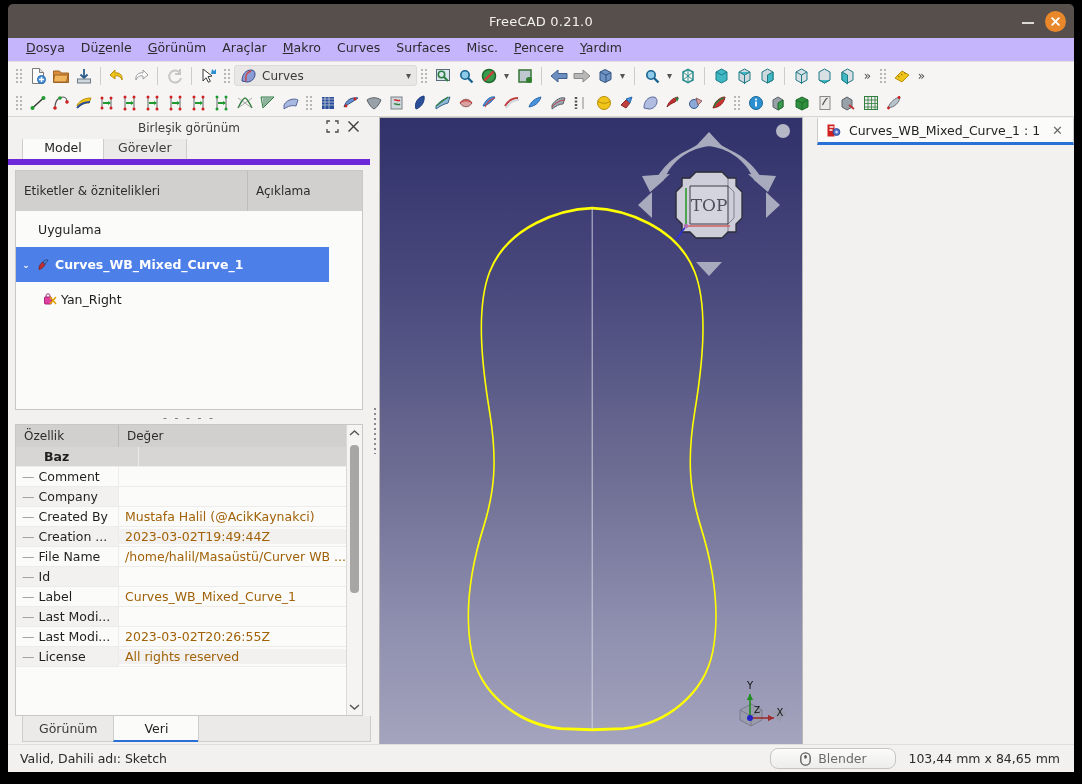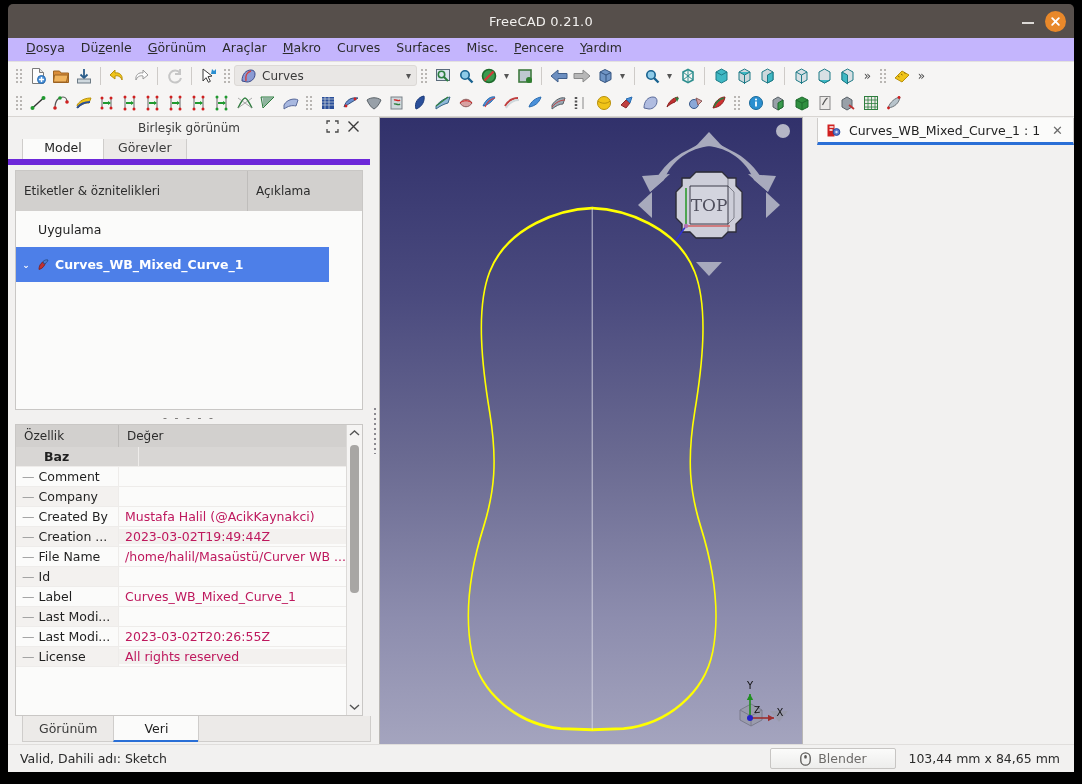--- a/index.html
+++ b/index.html
@@ -158,21 +158,21 @@
   .prop-rows { flex:1; overflow: hidden; }
   .prow { display:flex; height: 20px; font-size: 12.5px; align-items: center; border-bottom: 1px solid #eeecea; }
   .prow.group { background:#d8d6d4; font-weight:bold; color:#1f1f1f; }
   .prow.group .c1 { padding-left: 8px; width: 103px; margin-left: 20px; }
   .prow .c1 {
     width: 103px; padding-left: 6px; color:#1f1f1f;
     border-right: 1px solid #eeecea; height:100%; display:flex; align-items:center;
     white-space: nowrap; overflow:hidden;
   }
   .prow .c1 .dash { color:#9a9a9a; margin-right: 4px; }
-  .prow .c2 { flex:1; padding-left: 6px; color:#be185d; white-space: nowrap; overflow: hidden; }
+  .prow .c2 { flex:1; padding-left: 6px; color:#a16207; white-space: nowrap; overflow: hidden; }
   .prow.shade .c1, .prow.shade .c2 { background: #f3f1ef; }
 
   .pscroll {
     width: 16px; background: #f5f4f3; border-left: 1px solid #dcdad8;
     display: flex; flex-direction: column; align-items: center;
   }
   .pscroll .ar { height: 16px; font-size: 9px; color:#666; display:flex; align-items:center;}
   .pscroll .track { flex:1; width: 100%; position: relative; }
   .pscroll .thumb {
     position:absolute; left:3px; top:4px; width:9px; height:148px;
@@ -232,21 +232,21 @@
 
   
   .statusbar {
     height: 28px; background:#f2f1f0; display:flex; align-items:center;
     font-size: 12.5px; color:#2b2b2b; padding: 0 12px;
     border-top: 1px solid #e0dedc;
   }
   .statusbar .left { flex:1; }
   .status-btn {
     height: 21px; min-width: 126px; padding: 0 12px;
-    border: 1px solid #c7c5c3; border-radius: 2px;
+    border: 1px solid #c7c5c3; border-radius: 8px;
     background: linear-gradient(#fbfbfa,#ededec);
     display:flex; align-items:center; justify-content:center; gap:7px;
     color:#6d6b69; font-size:12.5px; margin-right: 12px;
   }
   .dims { color:#2b2b2b; font-size:12.5px; margin-right: 2px; }
 </style>
 </head>
 <body>
 
 <div id="app">
@@ -753,20 +753,30 @@
               <span class="tico">
                 <svg width="14" height="14" viewBox="0 0 14 14">
                   <path d="M2 11.5c0-5 3-8 7-8.5-1 4.5-3 7.5-7 8.5z" fill="#c03030" stroke="#7a1a1a" stroke-width=".8"></path>
                   <path d="M6 3.5c1.5-1.5 3.5-2 5-1.5-.5 2-2 3.5-4 4z" fill="#4a7ad0" stroke="#27477f" stroke-width=".8"></path>
                 </svg>
               </span>
               <span>Curves_WB_Mixed_Curve_1</span>
             </div>
 
 
+            <div class="trow child">
+              <span class="tico">
+                <svg width="14" height="14" viewBox="0 0 14 14">
+                  <rect x="1.5" y="4" width="7" height="7" rx="1" fill="#e040a0" stroke="#a01a70" stroke-width=".9"></rect>
+                  <path d="M3 4V2.8a2 2 0 0 1 4 0V4" fill="none" stroke="#a01a70" stroke-width=".9"></path>
+                  <path d="M7 4l6 7 M13 4l-6 7" stroke="#e0a000" stroke-width="1.6"></path>
+                </svg>
+              </span>
+              <span>Yan_Right</span>
+            </div>
 
           </div>
         </div>
 
         <div class="hsplit">- - - - -</div>
 
         <div class="prop-panel">
           <div style="display:flex; height:100%;">
             <div style="flex:1; display:flex; flex-direction:column; min-width:0;">
               <div class="prop-head">

